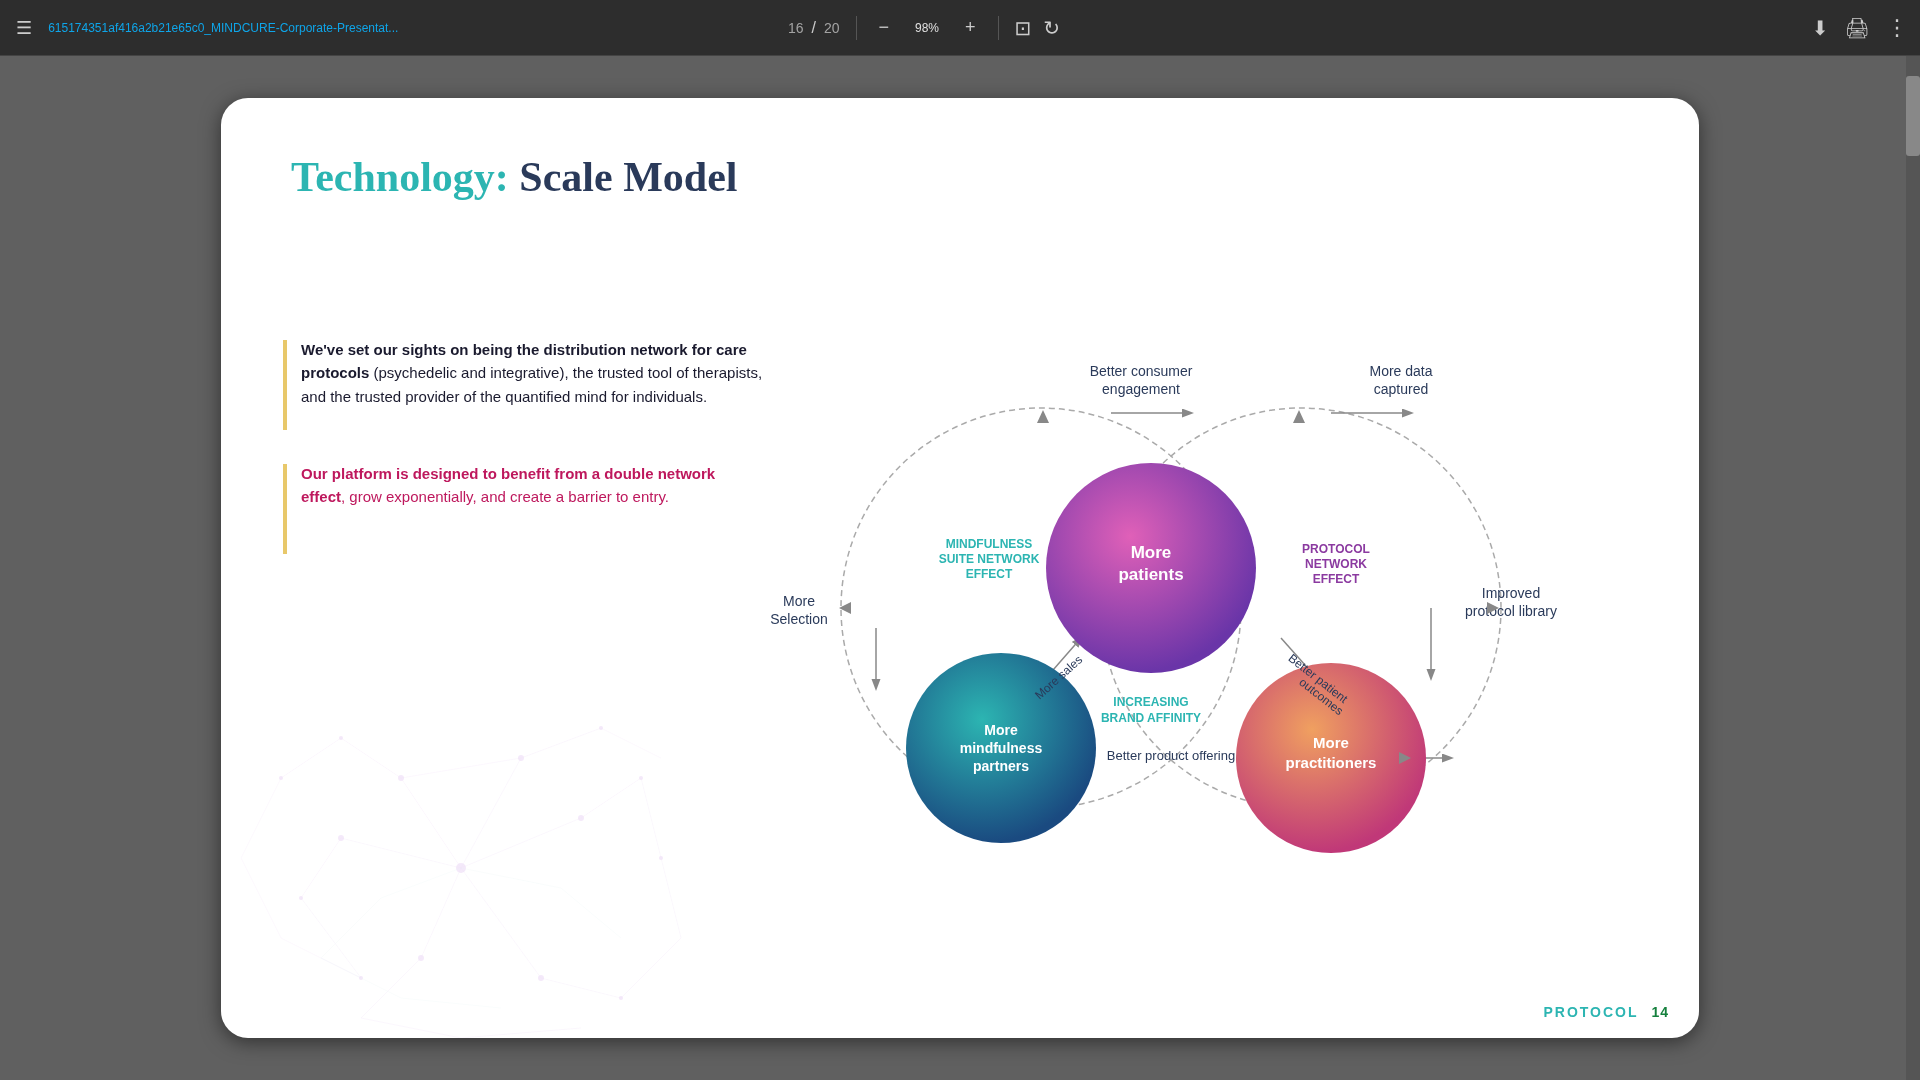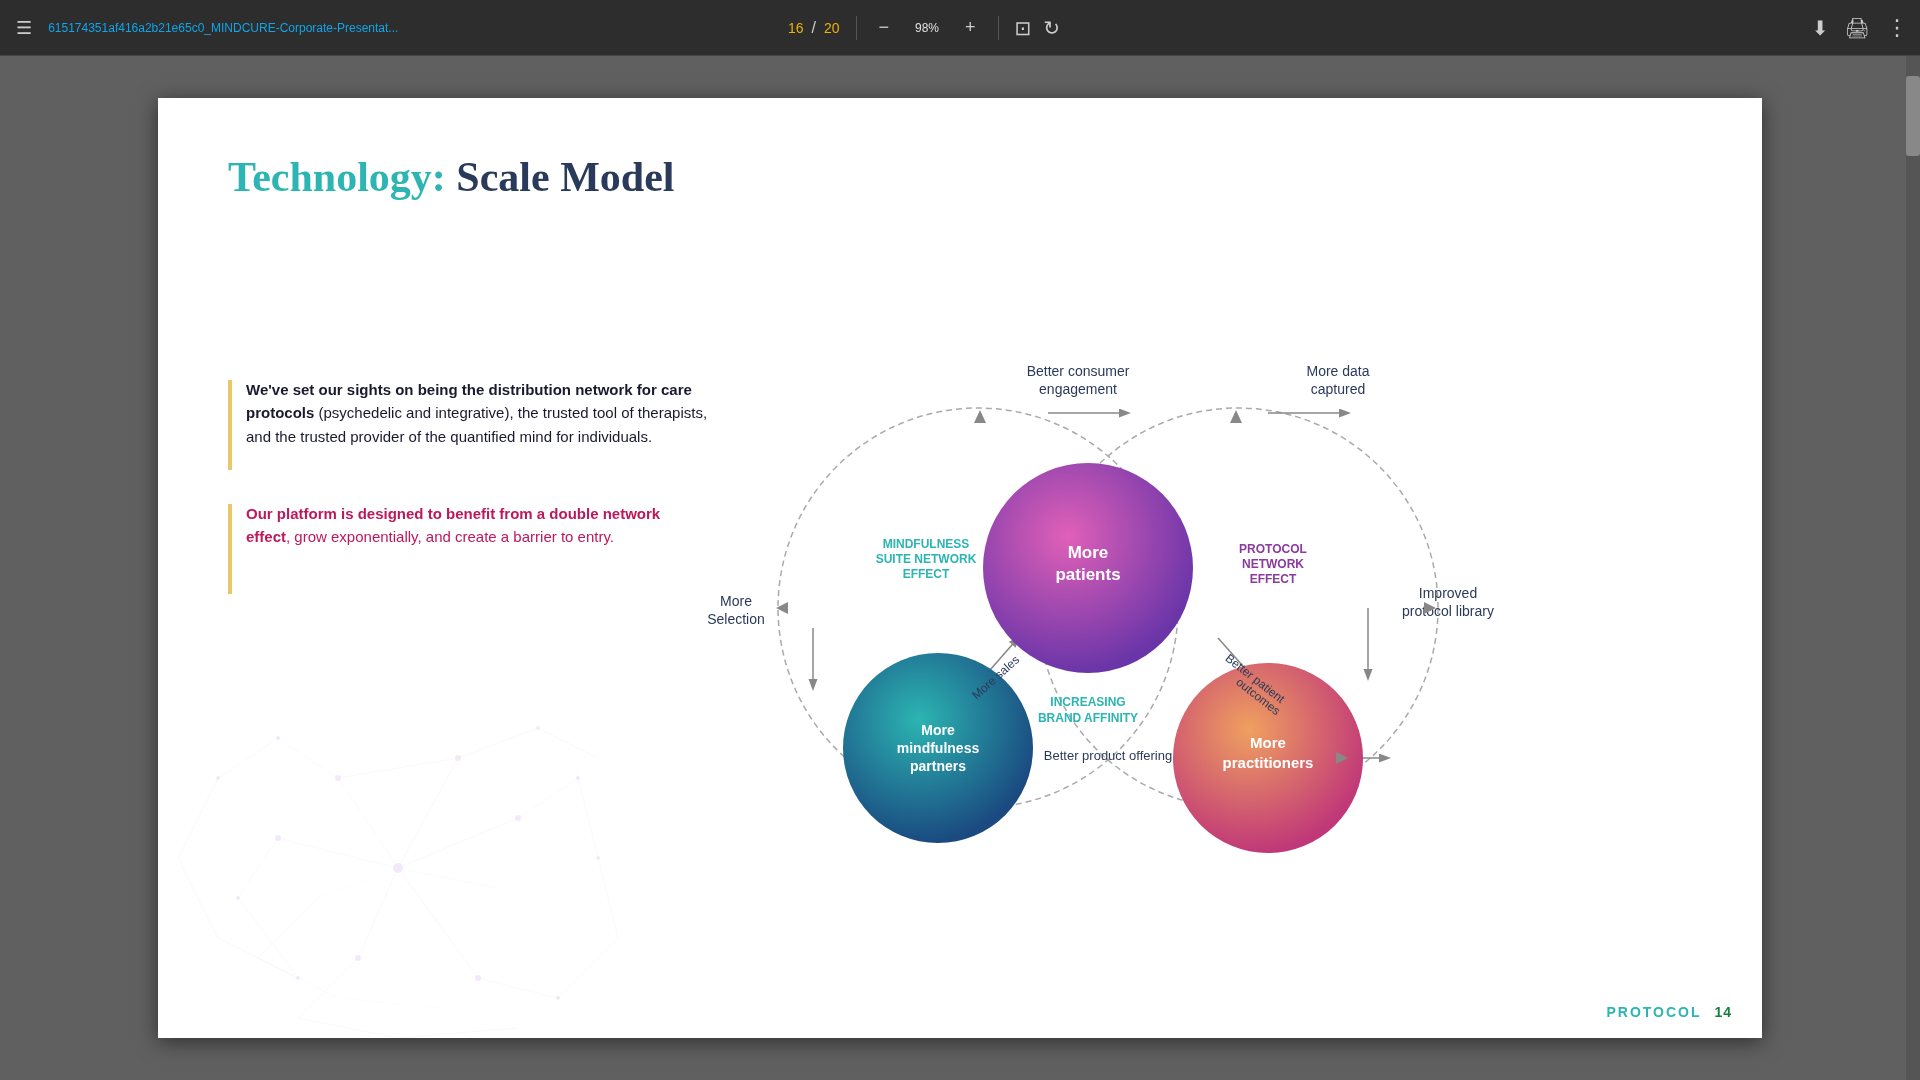--- a/index.html
+++ b/index.html
@@ -26,21 +26,21 @@
       font-size: 12px;
       flex: 1;
     }
     .toolbar-page-controls {
       display: flex;
       align-items: center;
       gap: 8px;
       color: #ccc;
     }
     .toolbar-page-num {
-      color: #eab308;
+      color: #a3a3a3;
       font-size: 14px;
     }
     .toolbar-divider {
       width: 1px;
       height: 24px;
       background: #555;
       margin: 0 4px;
     }
     .toolbar-zoom-btn {
       background: none;
@@ -95,25 +95,26 @@
       width: 100%;
       height: 80px;
       background: #888;
       border-radius: 3px;
       margin-top: 20px;
     }
 
     
     .slide {
       background: #ffffff;
-      width: 1604px;
+      width: 1478px;
       height: 940px;
       position: relative;
       overflow: hidden;
       box-shadow: 0 4px 20px rgba(0,0,0,0.5);
+      border-radius: 27px;
     }
 
     
     .slide-bg-decoration {
       position: absolute;
       bottom: 0;
       left: 0;
       width: 480px;
       height: 340px;
       opacity: 0.25;
@@ -127,23 +128,22 @@
       font-size: 42px;
       font-weight: 700;
       color: #2cb5b2;
       font-family: Georgia, serif;
     }
 
     
     .left-content {
       position: absolute;
       top: 240px;
-      left: 70px;
+      left: 62px;
       width: 480px;
-      margin-top: 40px;
     }
     .bullet-item {
       display: flex;
       align-items: flex-start;
       margin-bottom: 32px;
       font-size: 16px;
       color: #1a1a2e;
       line-height: 1.5;
     }
     .bullet-bar {

